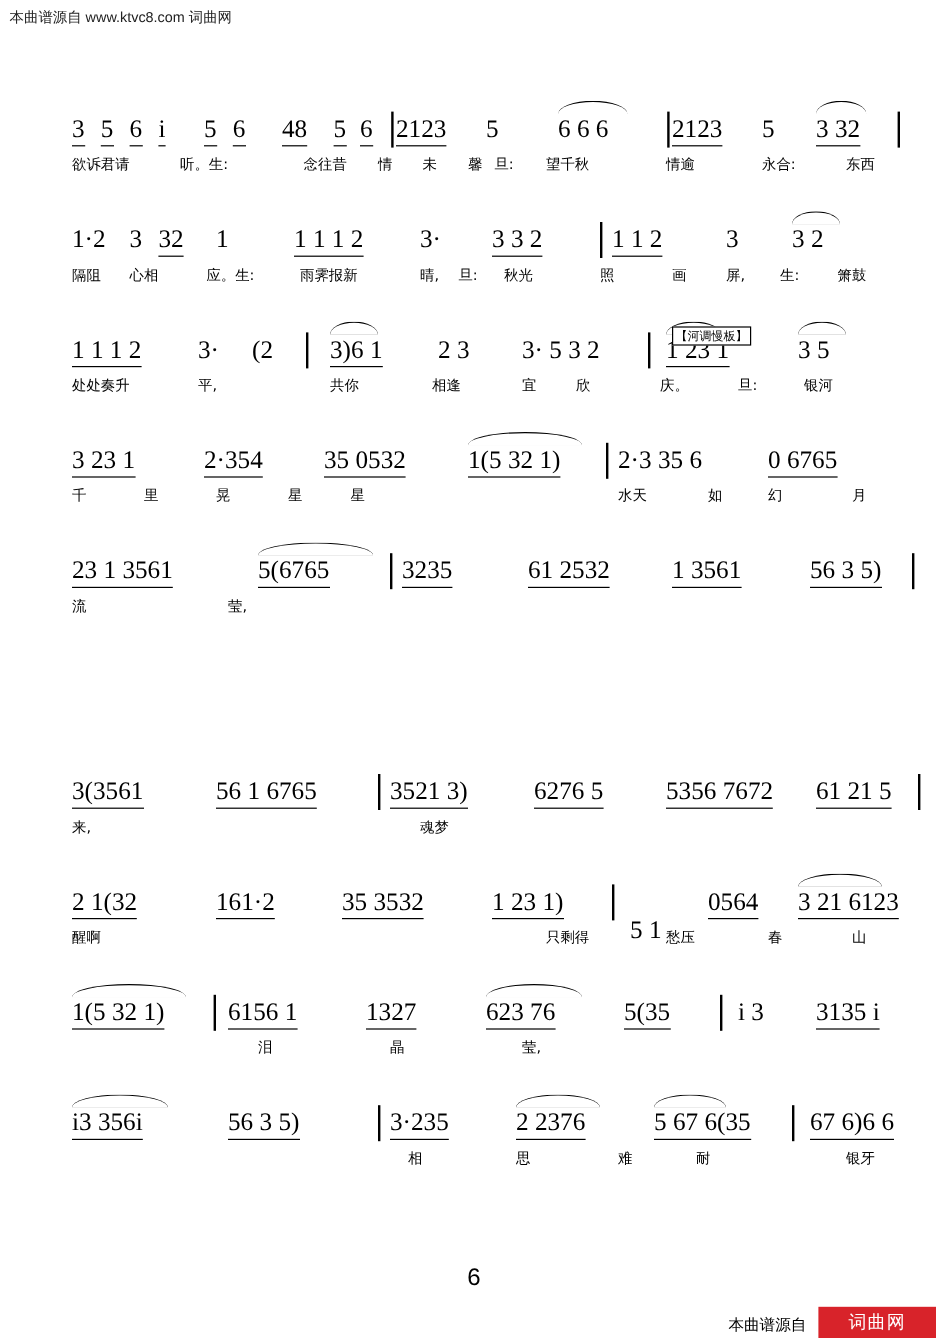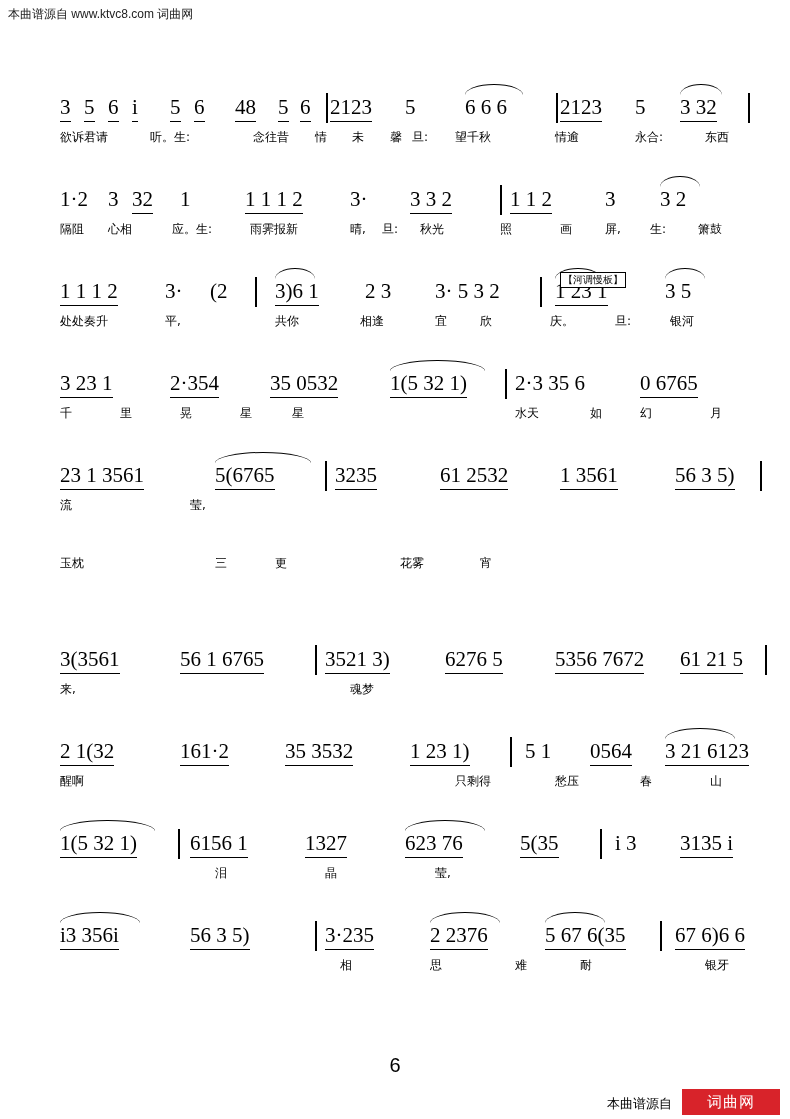--- a/index.html
+++ b/index.html
@@ -233,27 +233,20 @@
         <span class="bar" style="left: 265px;"></span>
         <span class="bar" style="left: 700px;"></span>
         <span class="tie" style="left: 155px; width: 96px;"></span>
       </div>
       <div class="lyrics">
         <span class="tok" style="left: 0px;">流</span>
         <span class="tok" style="left: 130px;">莹,</span>
       </div>
     </div>
     <div class="system">
-      <div class="lyrics">
-        <span class="tok" style="left: 0px;">玉枕</span>
-        <span class="tok" style="left: 155px;">三</span>
-        <span class="tok" style="left: 215px;">更</span>
-        <span class="tok" style="left: 340px;">花雾</span>
-        <span class="tok" style="left: 420px;">宵</span>
-      </div>
     </div>
     <div class="system">
       <div class="notes">
         <span class="tok under1" style="left: 0px;">3(3561</span>
         <span class="tok under1" style="left: 120px;">56 1 6765</span>
         <span class="tok under1" style="left: 265px;">3521 3)</span>
         <span class="tok under1" style="left: 385px;">6276 5</span>
         <span class="tok under1" style="left: 495px;">5356 7672</span>
         <span class="tok under1" style="left: 620px;">61 21 5</span>
         <span class="bar" style="left: 255px;"></span>
@@ -263,21 +256,21 @@
         <span class="tok" style="left: 0px;">来,</span>
         <span class="tok" style="left: 290px;">魂梦</span>
       </div>
     </div>
     <div class="system">
       <div class="notes">
         <span class="tok under1" style="left: 0px;">2 1(32</span>
         <span class="tok under1" style="left: 120px;">161·2</span>
         <span class="tok under1" style="left: 225px;">35 3532</span>
         <span class="tok under1" style="left: 350px;">1 23 1)</span>
-        <span class="tok" style="left: 465px;">5 1</span>
+        <span class="tok" style="left: 465px; margin-top: 24px;">5 1</span>
         <span class="tok under1" style="left: 530px;">0564</span>
         <span class="tok under1" style="left: 605px;">3 21 6123</span>
         <span class="bar" style="left: 450px;"></span>
         <span class="tie" style="left: 605px; width: 70px;"></span>
       </div>
       <div class="lyrics">
         <span class="tok" style="left: 0px;">醒啊</span>
         <span class="tok" style="left: 395px;">只剩得</span>
         <span class="tok" style="left: 495px;">愁压</span>
         <span class="tok" style="left: 580px;">春</span>

